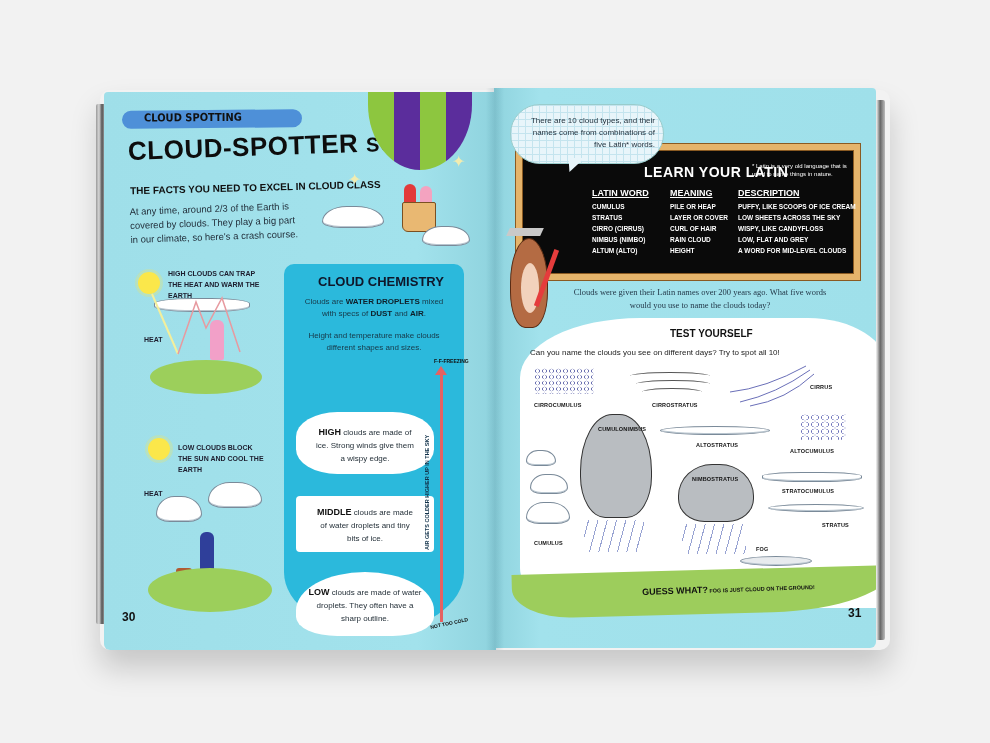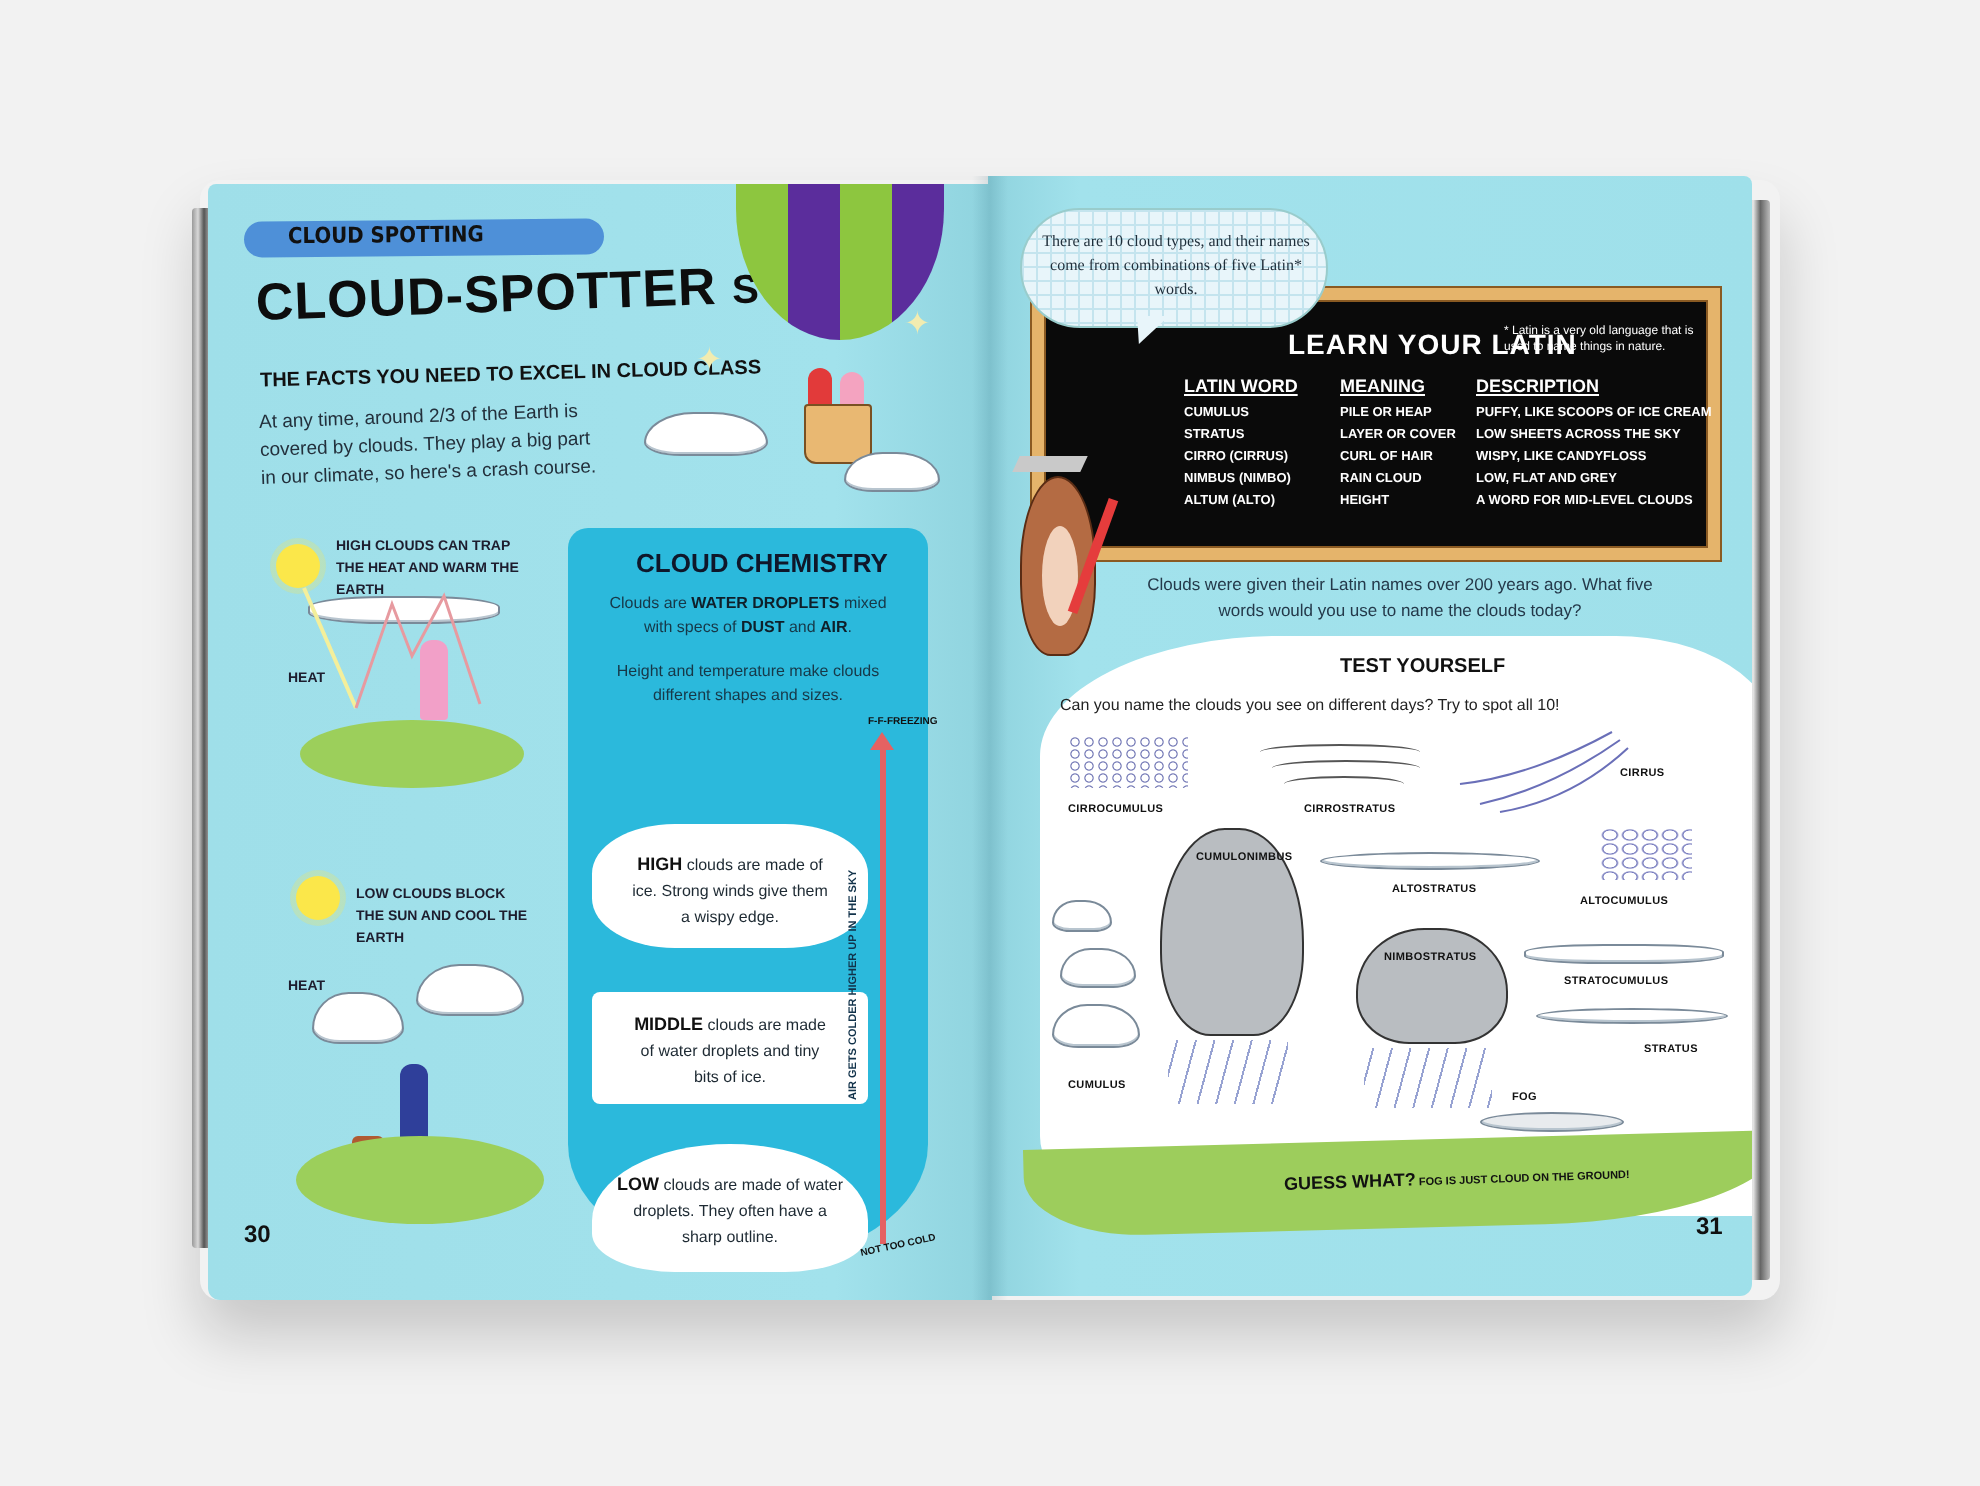--- a/index.html
+++ b/index.html
@@ -47,35 +47,35 @@
   
   .balloon { position: absolute; left: 264px; top: -4px; width: 104px; height: 82px; border-radius: 0 0 50% 50% / 0 0 80% 80%; overflow: hidden; display: flex; }
   .balloon i { flex: 1; display: block; }
   .basket { position: absolute; left: 298px; top: 110px; width: 34px; height: 30px; background: #e9b872; border: 1px solid #7a5022; border-radius: 2px 2px 6px 6px; }
   .person { position: absolute; border-radius: 6px 6px 2px 2px; }
   .bird { position: absolute; font-size: 16px; color: #f2ecb0; }
 
   
   .speech { position: absolute; left: 16px; top: 16px; width: 154px; height: 60px; background: #e8f5fa; border-radius: 40px; border: 1px solid #9cc; background-image: linear-gradient(#c4e4ee 1px, transparent 1px), linear-gradient(90deg,#c4e4ee 1px, transparent 1px); background-size: 7px 7px; }
   .speech-tail { position: absolute; left: 72px; top: 70px; width: 0; height: 0; border-left: 6px solid transparent; border-right: 10px solid transparent; border-top: 14px solid #e8f5fa; transform: skew(-20deg); }
-  .speech p { position: absolute; left: 10px; top: 10px; width: 134px; text-align: center; font-size: 8px; line-height: 12px; color: #1f2e3a; font-family: Liberation Serif, serif; }
+  .speech p { position: absolute; left: 10px; top: 10px; width: 134px; text-align: right; font-size: 8px; line-height: 12px; color: #1f2e3a; font-family: Liberation Sans, sans-serif; }
 
   .board { position: absolute; left: 22px; top: 56px; width: 344px; height: 136px; background: #0a0a0a; border: 6px solid #e5b46b; box-shadow: inset 0 0 0 1px #8a5a22, 0 0 0 1px #8a5a22; }
   .board-title { position: absolute; left: 122px; top: 14px; font-size: 14px; font-weight: bold; color: #fff; font-family: "Liberation Sans Narrow","Liberation Sans",sans-serif; letter-spacing: 0.5px; }
   .board-note { position: absolute; left: 230px; top: 12px; width: 100px; font-size: 6px; line-height: 8px; color: #fff; font-family: "Liberation Sans", sans-serif; }
   .board-col { position: absolute; top: 38px; }
   .board-col .hd { font-size: 9px; font-weight: bold; color: #fff; text-decoration: underline; font-family: "Liberation Sans Narrow","Liberation Sans",sans-serif; margin-bottom: 3px; }
   .board-col .cell { font-size: 6.5px; font-weight: bold; color: #fff; line-height: 11px; font-family: "Liberation Sans", sans-serif; white-space: nowrap; }
 
   .beaver-body { position: absolute; left: 16px; top: 150px; width: 38px; height: 90px; background: #b46b43; border-radius: 50% 50% 40% 40%; border: 1px solid #5a2c14; }
   .beaver-belly { position: absolute; left: 27px; top: 175px; width: 18px; height: 50px; background: #f2d2bc; border-radius: 50%; }
   .beaver-hat { position: absolute; left: 14px; top: 140px; width: 34px; height: 8px; background: #c9c9c9; transform: skew(-25deg); }
   .ruler { position: absolute; left: 50px; top: 160px; width: 5px; height: 60px; background: #e53c3c; transform: rotate(20deg); }
 
-  .question { position: absolute; left: 76px; top: 198px; width: 260px; text-align: center; font-size: 8.5px; line-height: 13px; color: #24394a; font-family: Liberation Sans, sans-serif; }
+  .question { position: absolute; left: 76px; top: 198px; width: 260px; text-align: center; font-size: 8.5px; line-height: 13px; color: #24394a; font-family: Liberation Serif, serif; }
 
   .test-panel { position: absolute; left: 26px; top: 230px; width: 368px; height: 290px; background: #fff; border-radius: 120px 80px 0 60px / 60px 50px 0 40px; }
   .test-title { position: absolute; left: 150px; top: 10px; font-size: 10px; font-weight: bold; color: #111; font-family: "Liberation Sans Narrow","Liberation Sans",sans-serif; }
   .test-sub { position: absolute; left: 10px; top: 30px; width: 340px; font-size: 8px; color: #222; font-family: "Liberation Sans", sans-serif; }
   .cloud-label { position: absolute; font-size: 5.5px; font-weight: bold; color: #111; font-family: "Liberation Sans", sans-serif; letter-spacing: 0.2px; }
   .rain { position: absolute; background-image: repeating-linear-gradient(105deg, transparent 0 4px, #6b7bbf 4px 5px, transparent 5px 9px); opacity: 0.7; }
   .grey-cloud { position: absolute; background: #b9bdc1; border: 1px solid #333; border-radius: 45% 45% 35% 35% / 55% 55% 40% 40%; }
   .streak { position: absolute; border-top: 1px solid #6a6fb8; border-radius: 50%; }
 
   .ground { position: absolute; left: 18px; top: 482px; width: 380px; height: 44px; background: #9dcd5c; border-radius: 0 0 120px 60px / 0 0 40px 30px; transform: rotate(-1.5deg); }

